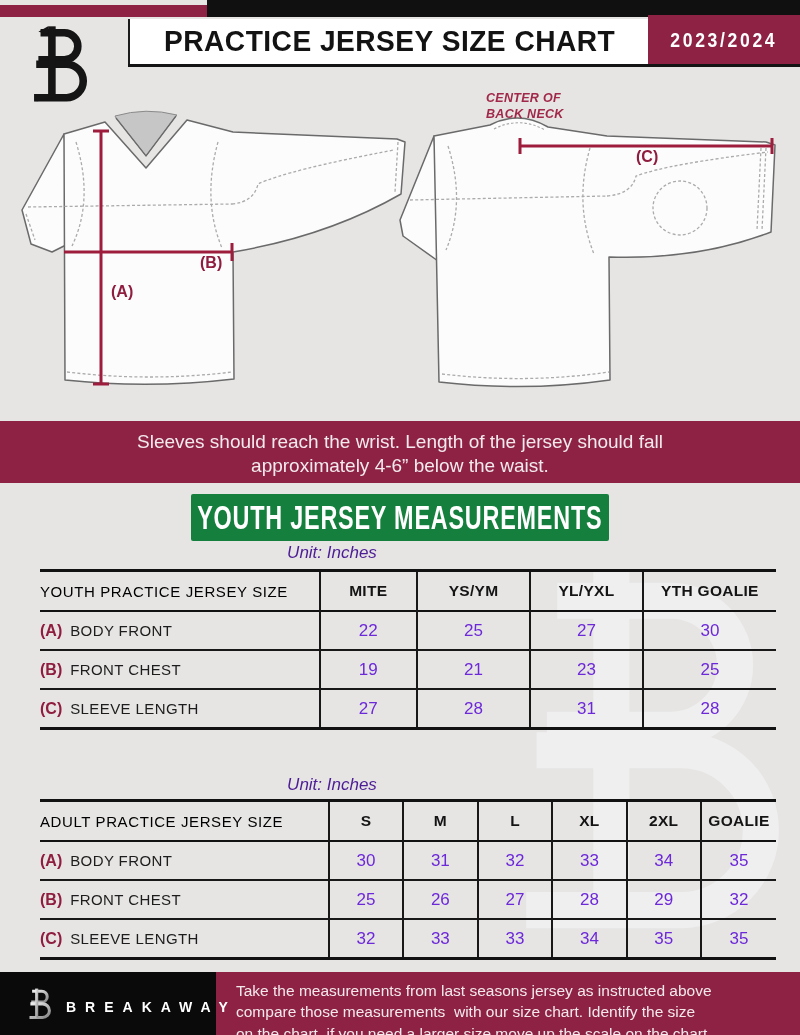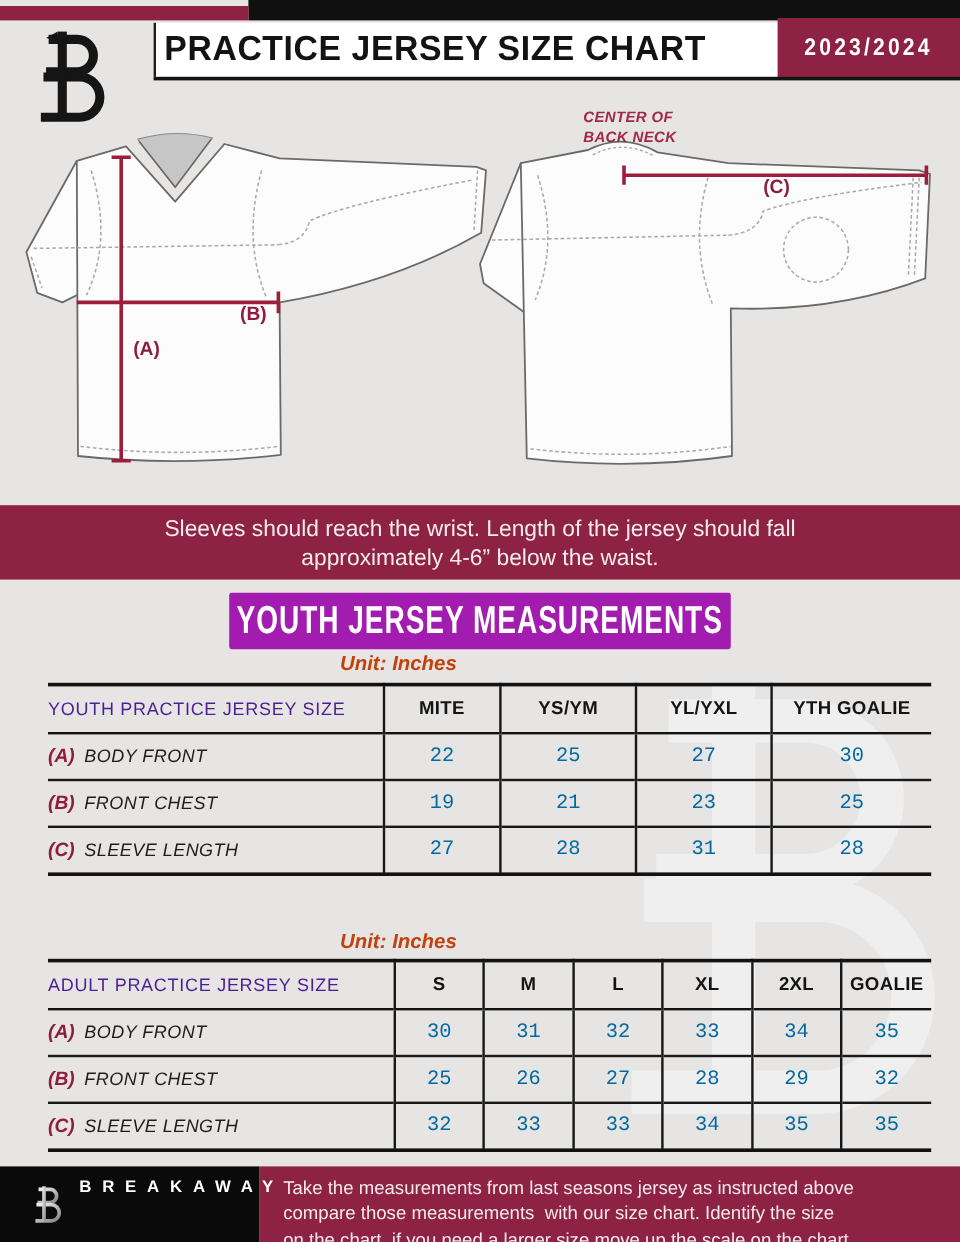--- a/index.html
+++ b/index.html
@@ -4,21 +4,21 @@
 <style>
   html,body{margin:0;padding:0;}
   body{font-family:"Liberation Sans",sans-serif;}
   #page{position:relative;width:800px;height:1035px;background:#e6e5e4;overflow:hidden;}
 
   
   .strip-black{position:absolute;left:207px;top:0;width:593px;height:17px;background:#101010;}
   .strip-maroon{position:absolute;left:0;top:5px;width:207px;height:12px;background:#8e2244;}
   .hdr-logo{position:absolute;left:24px;top:22px;}
   .hdr-white{position:absolute;left:128px;top:19px;width:520px;height:45px;background:#ffffff;
-             border-left:2px solid #1c1c1c;display:flex;align-items:center;}
+             border-left:2px solid #1c1c1c;display:flex;align-items:center;justify-content:center;}
   .hdr-title{font-size:29px;font-weight:bold;color:#131313;letter-spacing:.5px;white-space:nowrap;
              display:inline-block;transform:scaleX(.97);}
   .hdr-season{position:absolute;left:648px;top:15px;width:152px;height:50px;background:#8e2244;
               display:flex;align-items:center;justify-content:center;}
   .hdr-season span{color:#fff;font-weight:bold;font-size:20px;letter-spacing:3px;display:inline-block;
                    transform:scaleX(.88);white-space:nowrap;}
   .hdr-underline{position:absolute;left:128px;top:64px;width:672px;height:3px;background:#141414;}
 
   
   .jersey-svg{position:absolute;}
@@ -26,48 +26,48 @@
   .m-italic{position:absolute;color:#a12848;font-style:italic;font-weight:bold;font-size:13.5px;
             line-height:17.5px;letter-spacing:.3px;z-index:3;white-space:nowrap;}
   .m-italic.small{font-size:12.5px;line-height:15.5px;}
 
   
   .notice{position:absolute;left:0;top:421px;width:800px;height:62px;background:#8e2244;color:#f3eaee;
           text-align:center;padding-top:9px;box-sizing:border-box;font-size:19px;line-height:24px;}
 
   
   .section-banner{position:absolute;left:50%;transform:translateX(-50%);width:418px;height:47px;
-                  background:#a21caf;border-radius:2px;display:flex;align-items:center;justify-content:center;z-index:2;}
+                  background:#15803d;border-radius:2px;display:flex;align-items:center;justify-content:center;z-index:2;}
   .section-banner span{color:#fff;font-weight:bold;font-size:30px;letter-spacing:1px;white-space:nowrap;
                        display:inline-block;transform:scale(.78,1.08);}
-  .unit{position:absolute;left:0;width:664px;text-align:center;font-style:italic;font-weight:bold;
-        font-size:17px;color:#c2410c;z-index:2;}
+  .unit{position:absolute;left:0;width:664px;text-align:center;font-style:italic;font-weight:normal;
+        font-size:17px;color:#4c1d95;z-index:2;}
 
   
   .sizes{position:absolute;left:40px;width:736px;border-collapse:collapse;table-layout:fixed;z-index:2;}
   .sizes th,.sizes td{padding:0;height:37px;vertical-align:middle;}
   .sizes tr.hd th{height:38px;}
   .sizes th+th,.sizes td+td{border-left:2.5px solid #181818;}
   .sizes tr.hd{border-top:3px solid #121212;border-bottom:2.5px solid #121212;}
   .sizes tr.r{border-bottom:2px solid #181818;}
   .sizes tr.r:last-child{border-bottom:3px solid #121212;}
-  .th-label{text-align:left;padding-left:10px;font-weight:normal;font-size:15px;letter-spacing:.6px;color:#4c1d95;margin-left:39px;}
+  .th-label{text-align:left;padding-left:10px;font-weight:normal;font-size:15px;letter-spacing:.6px;color:#000000;margin-left:39px;}
   .th-size{font-weight:bold;font-size:15.5px;color:#141414;letter-spacing:.3px;text-align:center;}
-  .td-label{text-align:left;padding-left:20px;white-space:nowrap;font-style:italic;}
+  .td-label{text-align:left;padding-left:20px;white-space:nowrap;}
   .td-label .k{color:#8f1d3f;font-weight:bold;font-size:16px;}
   .td-label .t{color:#1d1d1d;font-size:15px;letter-spacing:.4px;margin-left:8px;}
-  .td-val{text-align:center;font-size:17px;color:#0369a1;font-family:Liberation Mono, monospace;}
+  .td-val{text-align:center;font-size:17px;color:#6d28d9;}
 
   
   .watermark{position:absolute;left:485px;top:505px;z-index:0;}
 
   
   .footer{position:absolute;left:0;top:972px;width:800px;height:63px;display:flex;z-index:2;}
   .footer-black{width:216px;height:100%;background:#0a0a0a;position:relative;flex:none;}
-  .footer-brand{position:absolute;left:66px;top:8px;color:#fff;font-weight:bold;font-size:14px;letter-spacing:9px;white-space:nowrap;}
+  .footer-brand{position:absolute;left:66px;top:27px;color:#fff;font-weight:bold;font-size:14px;letter-spacing:9px;white-space:nowrap;}
   .footer-logo{position:absolute;left:26px;top:10px;}
   .footer-maroon{flex:1;background:#8e2244;color:#f3e9ed;font-size:15.5px;line-height:21.4px;
                  padding:8px 10px 0 20px;box-sizing:border-box;}
   .pre{white-space:pre-wrap;}
 </style>
 </head>
 <body>
 
 <div id="page">
 

